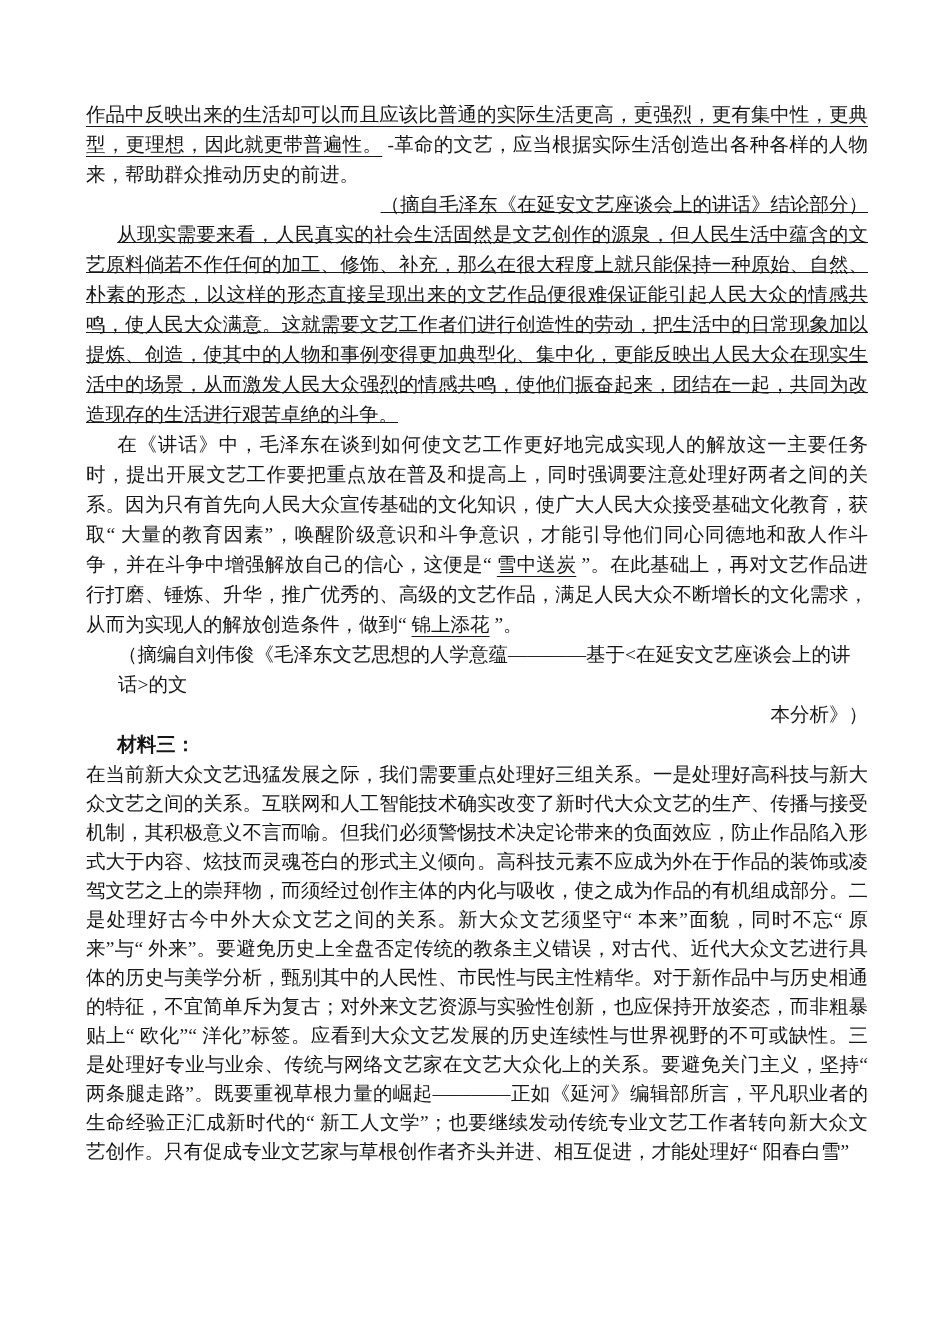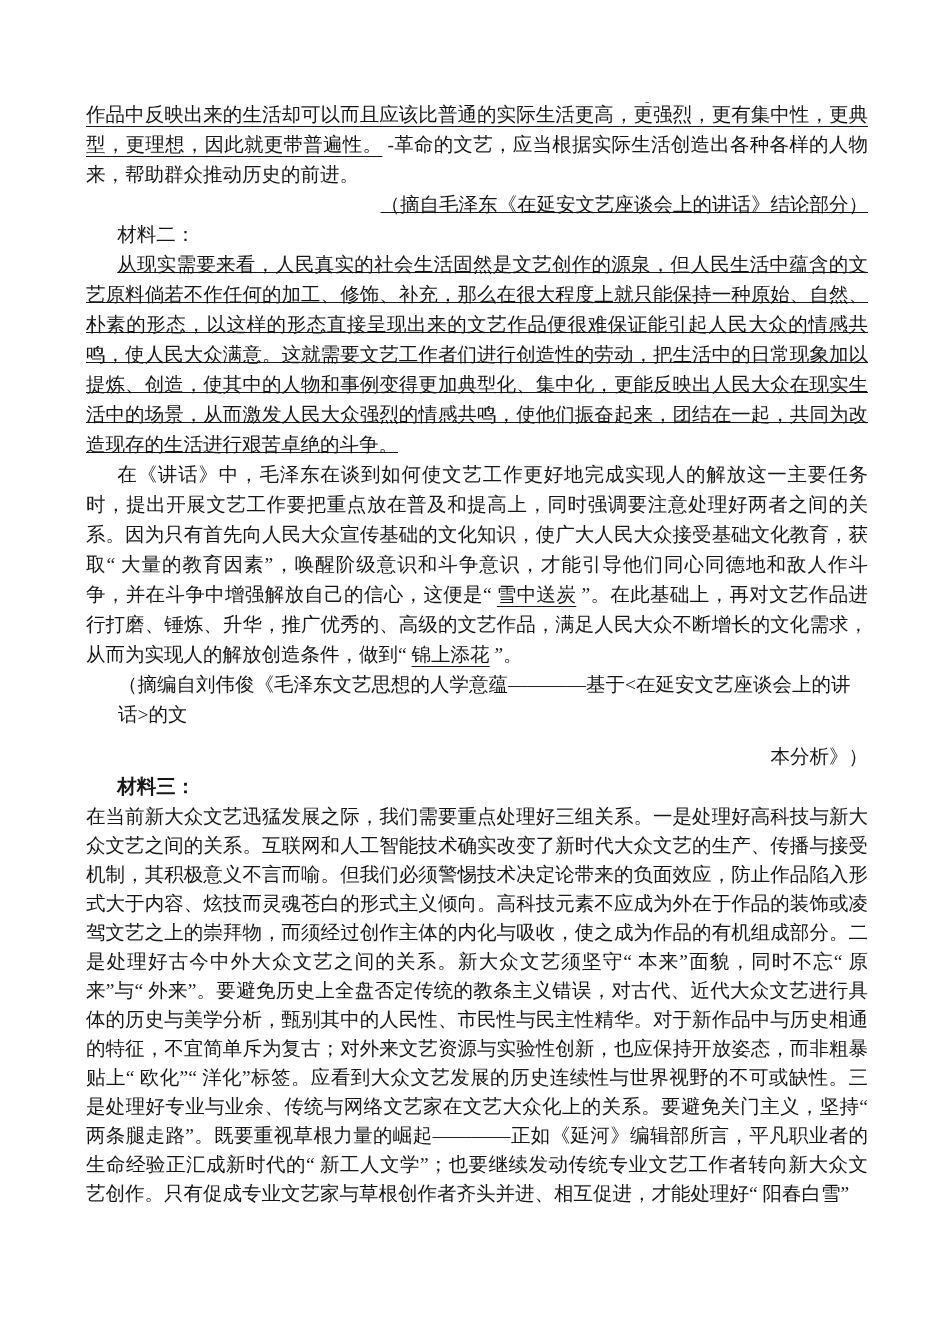--- a/index.html
+++ b/index.html
@@ -44,21 +44,20 @@
   }
 </style>
 </head>
 <body>
 
 <div class="page" data-name="document-page">
   <span class="stray-mark" data-name="stray-scan-mark">-</span>
   <div class="doc" data-name="document-body">
       <p class="para" data-name="continuation-paragraph" style="text-align: justify;"><span data-name="underlined-text" class="u">作品中反映出来的生活却可以而且应该比普通的实际生活更高，更强烈，更有集中性，更典型，更理想，因此就更带普遍性。</span><span data-name="text-run"> -革命的文艺，应当根据实际生活创造出各种各样的人物来，帮助群众推动历史的前进。</span></p>
       <p class="para" data-name="attribution-source-1" style="text-align: right; text-decoration: underline;"><span data-name="text-run">（摘自毛泽东《在延安文艺座谈会上的讲话》结论部分）</span></p>
-      <p class="para indent" data-name="material-2-label" style="text-align: left;"><span data-name="text-run">材料二：</span></p>
       <p class="para indent" data-name="material-2-paragraph-1" style="text-align: justify; text-decoration: underline;"><span data-name="text-run">从现实需要来看，人民真实的社会生活固然是文艺创作的源泉，但人民生活中蕴含的文艺原料倘若不作任何的加工、修饰、补充，那么在很大程度上就只能保持一种原始、自然、朴素的形态，以这样的形态直接呈现出来的文艺作品便很难保证能引起人民大众的情感共鸣，使人民大众满意。这就需要文艺工作者们进行创造性的劳动，把生活中的日常现象加以提炼、创造，使其中的人物和事例变得更加典型化、集中化，更能反映出人民大众在现实生活中的场景，从而激发人民大众强烈的情感共鸣，使他们振奋起来，团结在一起，共同为改造现存的生活进行艰苦卓绝的斗争。</span></p>
       <p class="para indent" data-name="material-2-paragraph-2" style="text-align: justify;"><span data-name="text-run">在《讲话》中，毛泽东在谈到如何使文艺工作更好地完成实现人的解放这一主要任务时，提出开展文艺工作要把重点放在普及和提高上，同时强调要注意处理好两者之间的关系。因为只有首先向人民大众宣传基础的文化知识，使广大人民大众接受基础文化教育，获取“ 大量的教育因素”，唤醒阶级意识和斗争意识，才能引导他们同心同德地和敌人作斗争，并在斗争中增强解放自己的信心，这便是“ </span><span data-name="underlined-text" class="u">雪中送炭</span><span data-name="text-run"> ”。在此基础上，再对文艺作品进行打磨、锤炼、升华，推广优秀的、高级的文艺作品，满足人民大众不断增长的文化需求，从而为实现人的解放创造条件，做到“ </span><span data-name="underlined-text" class="u">锦上添花</span><span data-name="text-run"> ”。</span></p>
       <p class="para" data-name="attribution-source-2-start" style="text-align: left; margin-left: 32px;"><span data-name="text-run">（摘编自刘伟俊《毛泽东文艺思想的人学意蕴————基于&lt;在延安文艺座谈会上的讲话&gt;的文</span></p>
-      <p class="para" data-name="attribution-source-2-end" style="text-align: right; margin-top: 12px;"><span data-name="text-run">本分析》）</span></p>
+      <p class="para" data-name="attribution-source-2-end" style="text-align: right;"><span data-name="text-run">本分析》）</span></p>
       <p class="para indent" data-name="material-3-label" style="text-align: left;"><span data-name="text-run">材料三：</span></p>
       <p class="para" data-name="material-3-paragraph" style="text-align: justify;"><span data-name="text-run">在当前新大众文艺迅猛发展之际，我们需要重点处理好三组关系。一是处理好高科技与新大众文艺之间的关系。互联网和人工智能技术确实改变了新时代大众文艺的生产、传播与接受机制，其积极意义不言而喻。但我们必须警惕技术决定论带来的负面效应，防止作品陷入形式大于内容、炫技而灵魂苍白的形式主义倾向。高科技元素不应成为外在于作品的装饰或凌驾文艺之上的崇拜物，而须经过创作主体的内化与吸收，使之成为作品的有机组成部分。二是处理好古今中外大众文艺之间的关系。新大众文艺须坚守“ 本来”面貌，同时不忘“ 原来”与“ 外来”。要避免历史上全盘否定传统的教条主义错误，对古代、近代大众文艺进行具体的历史与美学分析，甄别其中的人民性、市民性与民主性精华。对于新作品中与历史相通的特征，不宜简单斥为复古；对外来文艺资源与实验性创新，也应保持开放姿态，而非粗暴贴上“ 欧化”“ 洋化”标签。应看到大众文艺发展的历史连续性与世界视野的不可或缺性。三是处理好专业与业余、传统与网络文艺家在文艺大众化上的关系。要避免关门主义，坚持“ 两条腿走路”。既要重视草根力量的崛起————正如《延河》编辑部所言，平凡职业者的生命经验正汇成新时代的“ 新工人文学”；也要继续发动传统专业文艺工作者转向新大众文艺创作。只有促成专业文艺家与草根创作者齐头并进、相互促进，才能处理好“ 阳春白雪”</span></p>
     </div>
 </div>
 
 </body></html>

